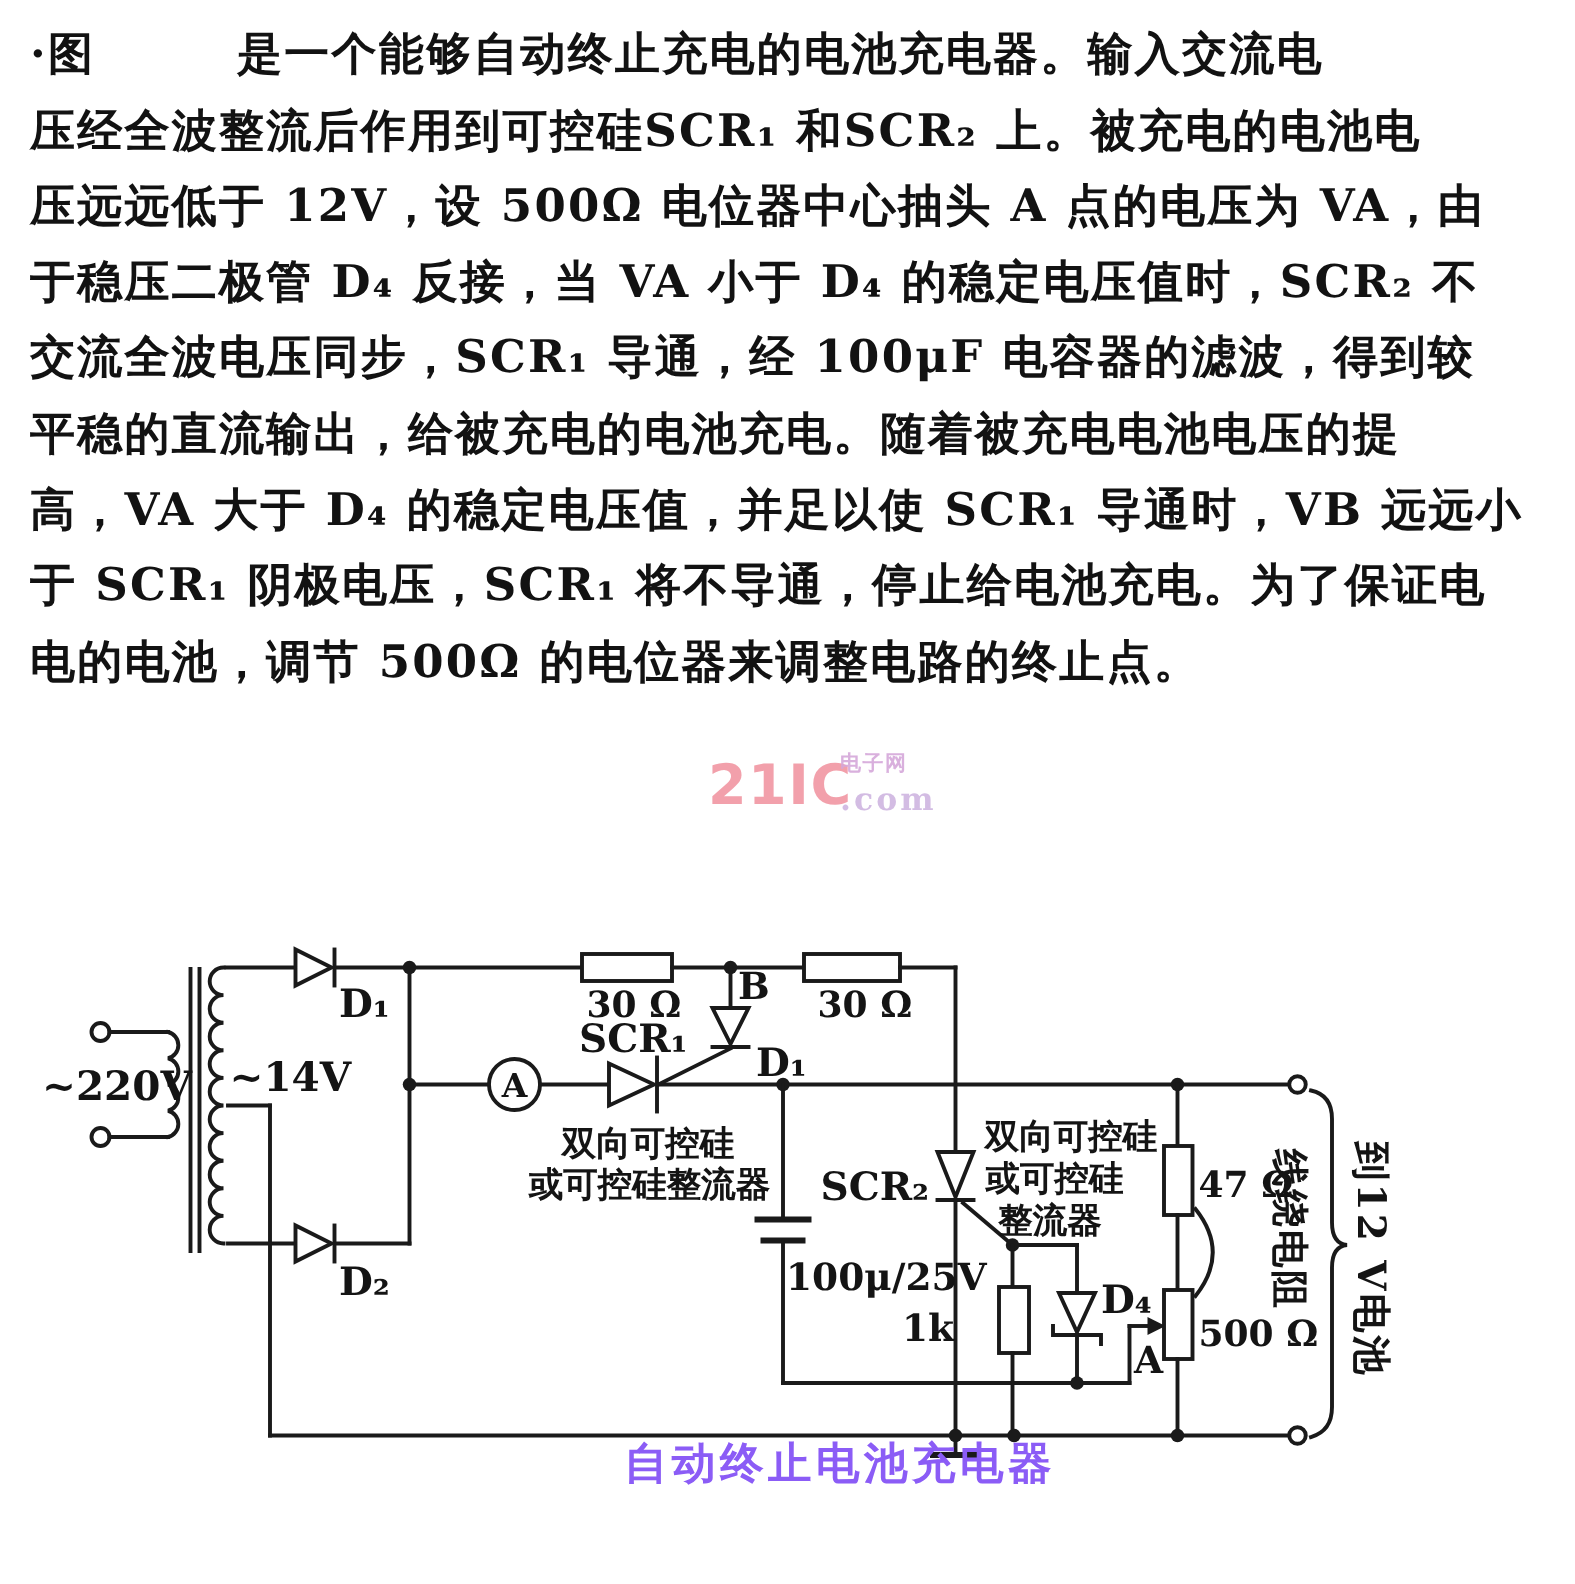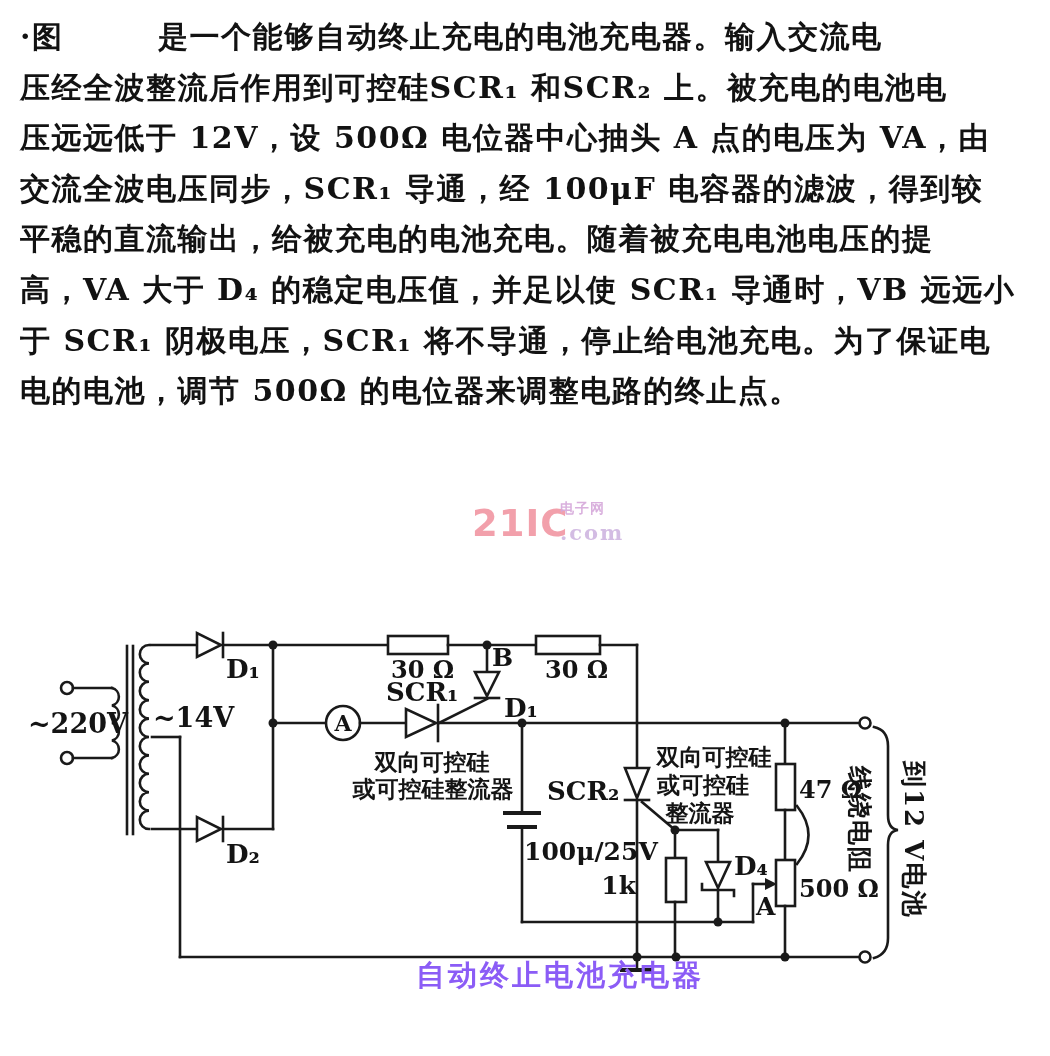--- a/index.html
+++ b/index.html
@@ -37,20 +37,21 @@
 </style>
 </head>
 <body>
 
 <div id="page">
 
   <div id="para">
     <div class="pline">·图　　　是一个能够自动终止充电的电池充电器。输入交流电</div>
     <div class="pline">压经全波整流后作用到可控硅SCR₁ 和SCR₂ 上。被充电的电池电</div>
     <div class="pline">压远远低于 12V，设 500Ω 电位器中心抽头 A 点的电压为 VA，由</div>
+    <div class="pline">于稳压二极管 D₄ 反接，当 VA 小于 D₄ 的稳定电压值时，SCR₂ 不</div>
     <div class="pline">交流全波电压同步，SCR₁ 导通，经 100μF 电容器的滤波，得到较</div>
     <div class="pline">平稳的直流输出，给被充电的电池充电。随着被充电电池电压的提</div>
     <div class="pline">高，VA 大于 D₄ 的稳定电压值，并足以使 SCR₁ 导通时，VB 远远小</div>
     <div class="pline">于 SCR₁ 阴极电压，SCR₁ 将不导通，停止给电池充电。为了保证电</div>
     <div class="pline">电的电池，调节 500Ω 的电位器来调整电路的终止点。</div>
   </div>
 
   <div id="wm">
     <span class="brand">21IC</span>
     <span class="site">电子网</span>

